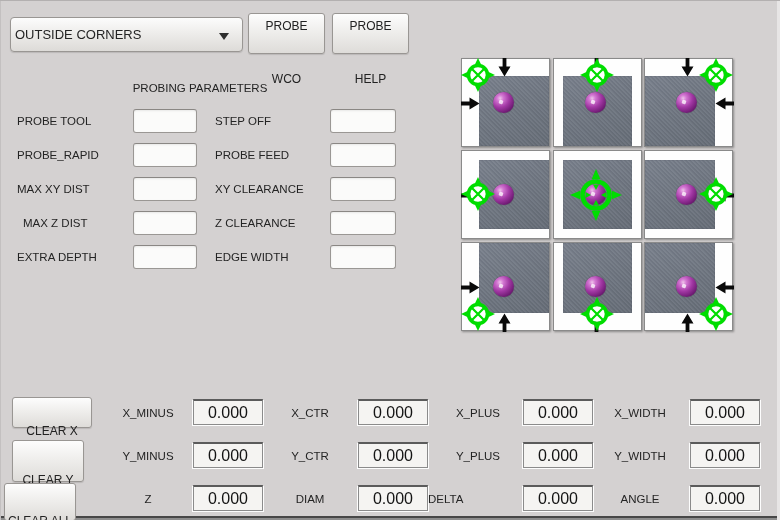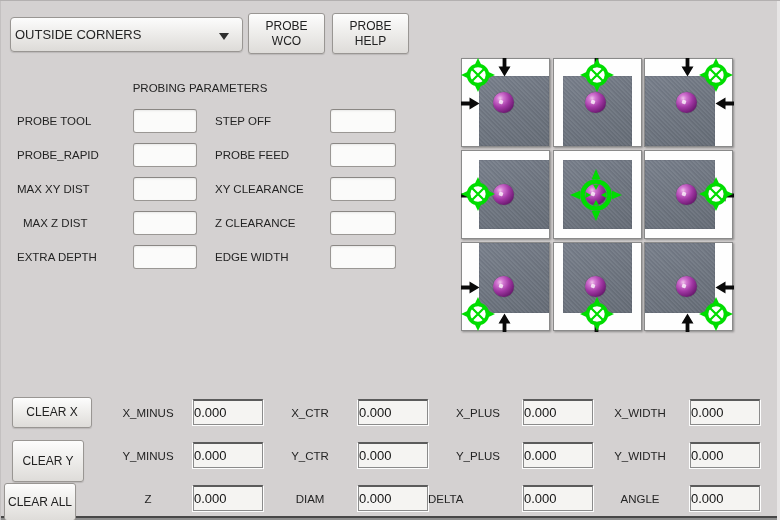--- a/index.html
+++ b/index.html
@@ -18,21 +18,21 @@
 
   
   .btn{
     position:absolute;
     background:linear-gradient(#fdfdfd,#efeeec 45%,#dedcd9);
     border:1px solid #999693;border-radius:3px;
     font-family:inherit;font-size:12px;color:#222;
     display:flex;flex-direction:column;align-items:center;justify-content:center;
     cursor:default;padding:0;box-shadow:0 1px 1px rgba(0,0,0,0.12);
   }
-  .btn span{display:block;line-height:15px;}
+  .btn span{display:block;line-height:15px;margin-top:38px;}
   .combo{
     position:absolute;left:10px;top:17px;width:233px;height:35px;
     background:linear-gradient(#fcfcfc,#eeedeb 45%,#dddbd8);
     border:1px solid #999693;border-radius:4px;
     display:flex;align-items:center;
     font-size:13px;padding:0 4px;box-shadow:0 1px 1px rgba(0,0,0,0.12);
   }
   .combo-arrow{
     position:absolute;right:13px;top:15px;width:0;height:0;
     border-left:5.5px solid transparent;border-right:5.5px solid transparent;
@@ -45,21 +45,21 @@
     background:#fbfbfa;border:1px solid #9a9794;border-radius:3px;
     border-top-color:#8a8784;
     font-family:inherit;font-size:12px;color:#111;padding:0 5px;
     box-shadow:inset 0 1px 2px rgba(0,0,0,0.08);
   }
   .ro-entry{
     position:absolute;width:70px;height:26px;
     background:#f5f4f2;
     border:1px solid #8b8b8b;border-top:2px solid #5b5b5b;
     box-shadow:1px 1px 0 #fdfdfd,-1px 1px 0 #fdfdfd;
-    font-size:13px;color:#141414;line-height:23px;
+    font-size:16px;color:#141414;text-align:center;line-height:23px;
   }
 
   
   .pgrid{position:absolute;left:461px;top:58px;width:272px;height:273px;}
   .cell{
     position:absolute;width:89px;height:89px;background:#fefefe;
     border:1px solid #8a8a8a;box-shadow:1px 1px 2px rgba(0,0,0,0.35);
   }
   .sq{
     position:absolute;

